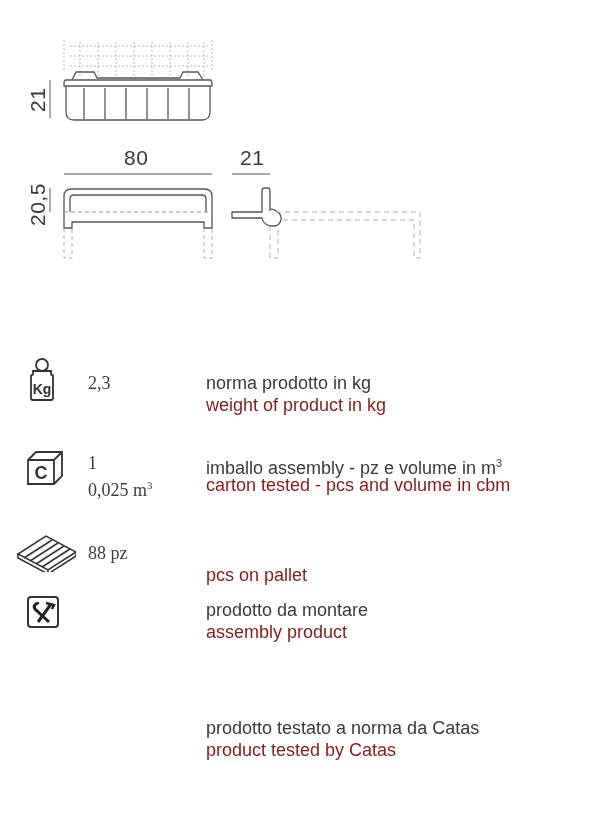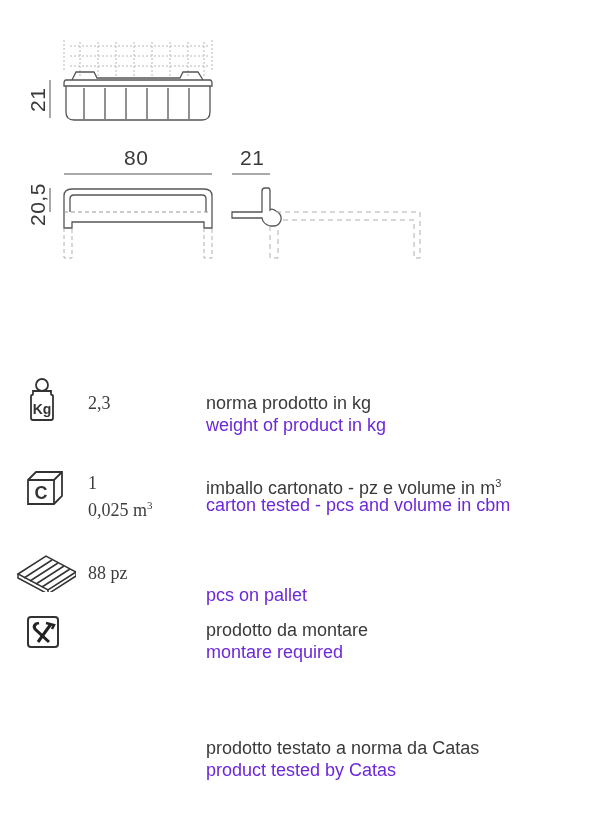--- a/index.html
+++ b/index.html
@@ -1,25 +1,25 @@
 <!DOCTYPE html>
 <html><head>
 <meta charset="utf-8">
 <style>
   html, body { margin: 0; padding: 0; background: #ffffff; }
   body { width: 600px; height: 818px; position: relative; overflow: hidden;
          font-family: "Liberation Sans", "DejaVu Sans", sans-serif; }
   .drawing { position: absolute; left: 0; top: 0; width: 600px; height: 300px; }
   .dim { position: absolute; color: #3a3a3a; font-size: 21px; font-weight: 300; letter-spacing: 0.5px; }
   .dim.rot { transform: rotate(-90deg); transform-origin: left top; }
-  .row { position: absolute; left: 0; width: 600px; height: 60px; margin-top: 20px; }
+  .row { position: absolute; left: 0; width: 600px; height: 60px; }
   .row .icon { position: absolute; left: 16px; top: 0; width: 60px; height: 44px; }
   .row .value { position: absolute; left: 88px; top: 2px; font-size: 18px; color: #3c3c3c; line-height: 22px; font-family: Liberation Serif, serif; }
   .row .label-it { position: absolute; left: 206px; top: 2px; font-size: 18px; color: #3a3a3a; line-height: 22px; white-space: nowrap; }
-  .row .label-en { position: absolute; left: 206px; top: 24px; font-size: 18px; color: #6d28d9; line-height: 22px; white-space: nowrap; }
+  .row .label-en { position: absolute; left: 206px; top: 24px; font-size: 18px; color: #7f1d1d; line-height: 22px; white-space: nowrap; }
   sup { font-size: 11px; vertical-align: 7px; }
 </style>
 </head>
 <body>
 
 <div class="drawing">
   <svg width="600" height="300" viewBox="0 0 600 300">
 
     <g stroke="#b8b8b8" stroke-width="1" fill="none" stroke-dasharray="2,2">
       <line x1="64" y1="40" x2="64" y2="72"></line>
@@ -98,21 +98,21 @@
 <div class="row" style="top:450px;">
   <div class="icon">
     <svg width="40" height="40" viewBox="0 0 40 40" style="position:absolute; left:8px; top:-2px;">
       <path d="M4 12 L12 4 L38 4 L38 28 L30 36 L4 36 Z" fill="none" stroke="#333" stroke-width="1.8"></path>
       <path d="M4 12 L30 12 L38 4 M30 12 L30 36" fill="none" stroke="#333" stroke-width="1.8"></path>
       <text x="17" y="31" text-anchor="middle" font-family="Liberation Sans, sans-serif" font-size="18" font-weight="bold" fill="#333">C</text>
     </svg>
   </div>
   <div class="value">1</div>
   <div class="value" style="top:24px;"><span>0,025 m</span><sup>3</sup></div>
-  <div class="label-it"><span>imballo cartonato - pz e volume in m</span><sup>3</sup></div>
+  <div class="label-it"><span>imballo assembly - pz e volume in m</span><sup>3</sup></div>
   <div class="label-en">carton tested - pcs and volume in cbm</div>
 </div>
 
 <div class="row" style="top:540px;">
   <div class="icon">
     <svg width="60" height="40" viewBox="0 0 60 40" style="position:absolute; left:0px; top:-8px;">
       <g fill="none" stroke="#333" stroke-width="1.5">
         <path d="M2 22 L30 4 L60 20 L32 38 Z"></path>
         <path d="M8 26 L36 8"></path>
           <path d="M14 29 L42 11"></path>
@@ -130,19 +130,19 @@
   <div class="icon">
     <svg width="36" height="36" viewBox="0 0 36 36" style="position:absolute; left:10px; top:-2px;">
       <rect x="2" y="2" width="30" height="30" rx="3" fill="none" stroke="#333" stroke-width="2"></rect>
       <path d="M10 9 Q7 11 9 14 L23 27" fill="none" stroke="#222" stroke-width="3"></path>
       <path d="M9 9 L13 8" stroke="#222" stroke-width="2.5"></path>
       <path d="M25 9 L12 27" stroke="#222" stroke-width="3"></path>
       <path d="M20 8 L28 10 L26 14" fill="none" stroke="#222" stroke-width="2.5"></path>
     </svg>
   </div>
   <div class="label-it">prodotto da montare</div>
-  <div class="label-en">montare required</div>
+  <div class="label-en">assembly product</div>
 </div>
 
 <div class="row" style="top:715px;">
   <div class="label-it">prodotto testato a norma da Catas</div>
   <div class="label-en">product tested by Catas</div>
 </div>
 
 </body></html>

